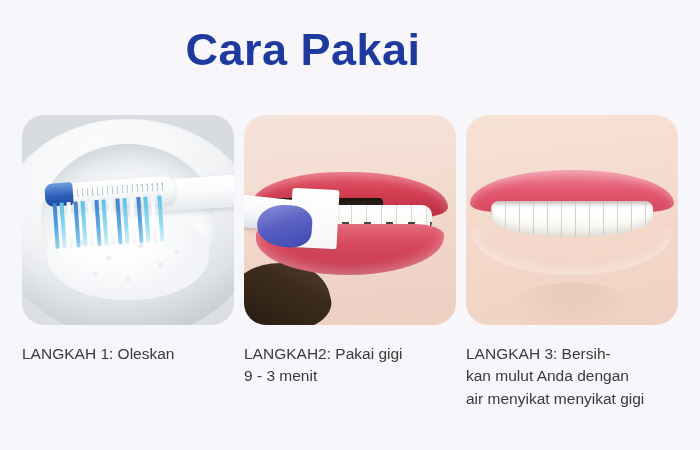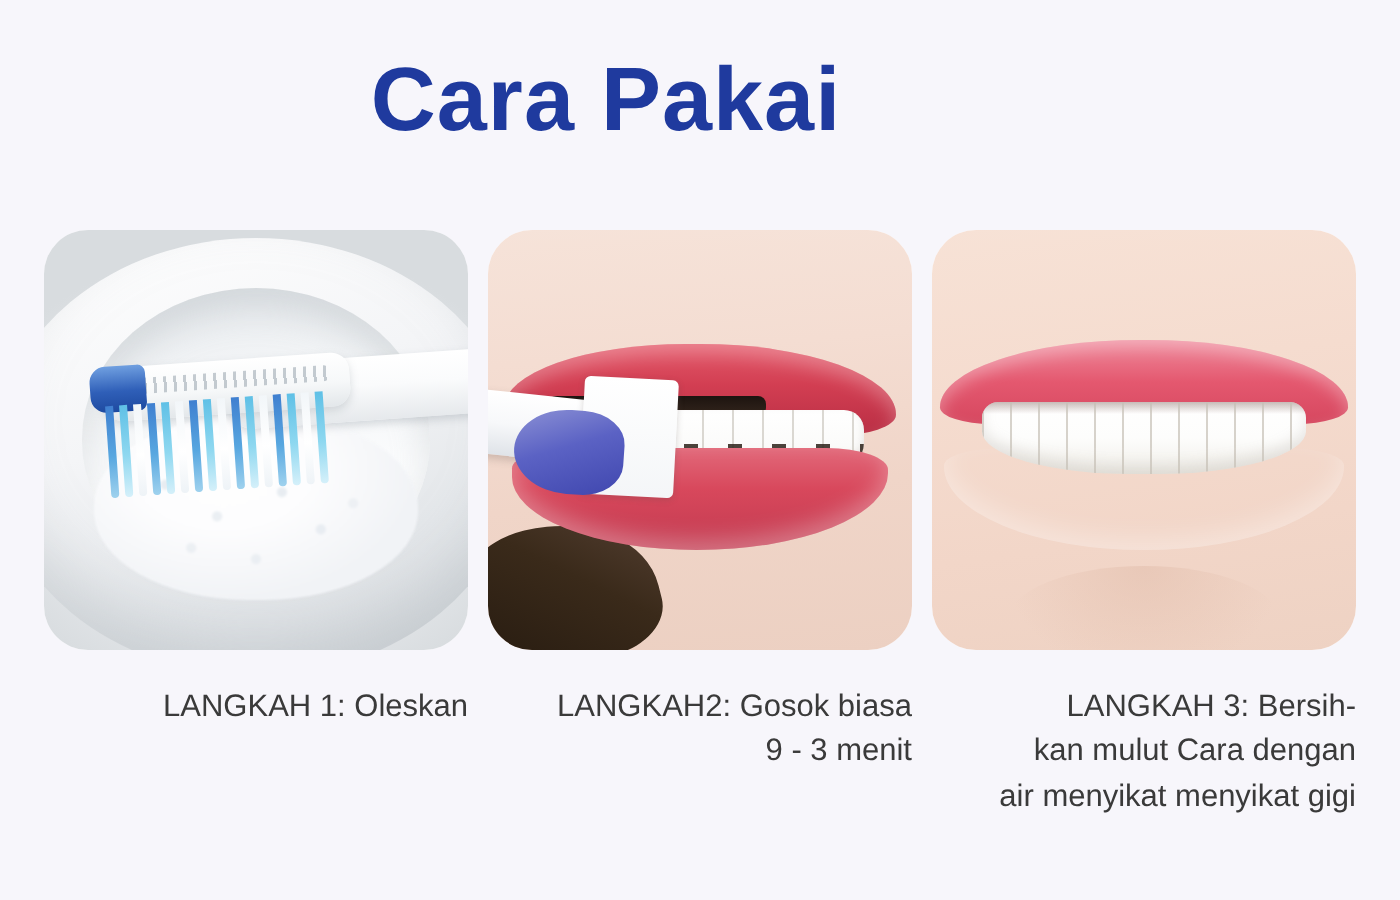--- a/index.html
+++ b/index.html
@@ -50,21 +50,21 @@
     width: 212px;
     height: 210px;
     border-radius: 22px;
     overflow: hidden;
     position: relative;
     background: #fff;
   }
   .caption {
     margin-top: 18px;
     width: 212px;
-    text-align: right;
+    text-align: left;
     font-size: 15.5px;
     line-height: 1.45;
     color: #3a3a3a;
   }
 
   
   .jar-bg {
     position: absolute;
     inset: 0;
     background:
@@ -417,38 +417,38 @@
           <div class="teeth2-seams"></div>
           <div class="teeth2-line"></div>
         </div>
         <div class="lip2-lower"></div>
       </div>
       <div class="brush2-handle"></div>
       <div class="brush2-bristles"></div>
       <div class="brush2-neck"></div>
     </div>
     <div class="caption">
-      <div>LANGKAH2: Gosok biasa</div>
+      <div>LANGKAH2: Pakai gigi</div>
       <div>9 - 3 menit</div>
     </div>
   </div>
 
   <div class="step">
     <div class="photo">
       <div class="face3-bg"></div>
       <div class="smile3">
         <div class="lip3-upper"></div>
         <div class="teeth3">
           <div class="teeth3-shadow"></div>
           <div class="teeth3-seams"></div>
         </div>
         <div class="lip3-lower"></div>
       </div>
       <div class="chin3"></div>
     </div>
     <div class="caption">
       <div>LANGKAH 3: Bersih-</div>
-      <div>kan mulut Cara dengan</div>
+      <div>kan mulut Anda dengan</div>
       <div>air menyikat menyikat gigi</div>
     </div>
   </div>
 
 </div>
 
 </body></html>

